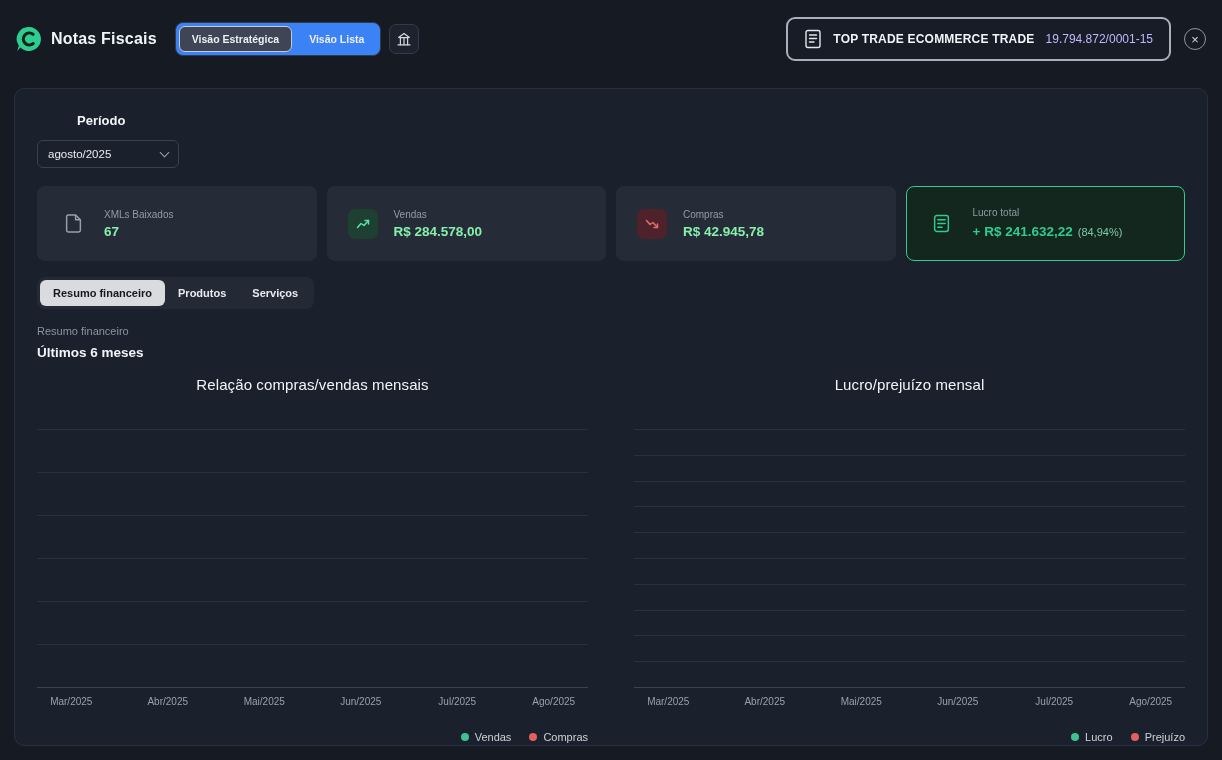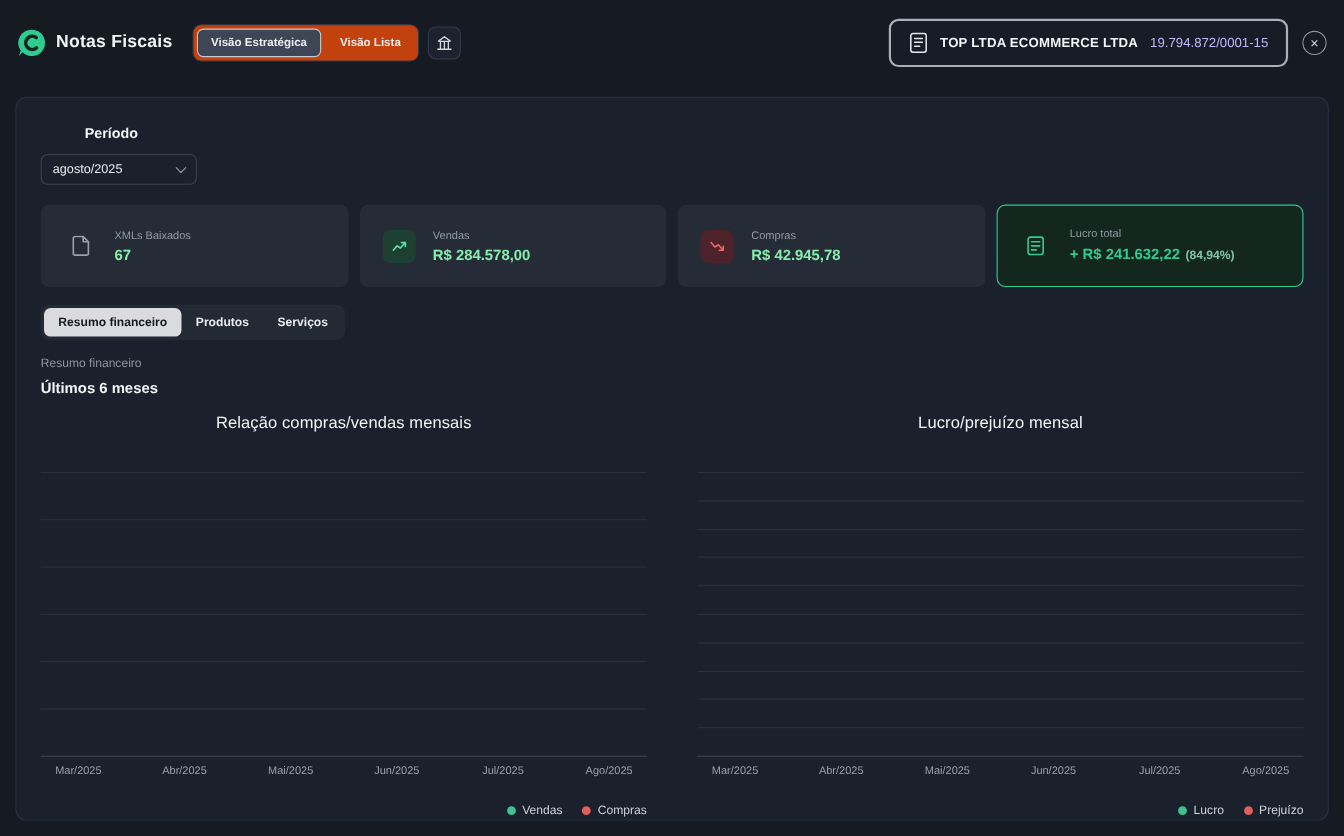--- a/index.html
+++ b/index.html
@@ -8,21 +8,21 @@
     background: #151a23; color: #f2f4f7;
     font-family: "Liberation Sans", sans-serif;
     -webkit-font-smoothing: antialiased;
   }
 
   
   .topbar { height: 78px; display: flex; align-items: center; padding: 0 16px; box-sizing: border-box; }
   .brand { display: flex; align-items: center; gap: 9px; }
   .app-title { font-size: 16px; font-weight: bold; letter-spacing: .2px; }
 
-  .view-toggle { margin-left: 18px; display: flex; align-items: center; background: #c2410c; border: 1px solid #333a47; border-radius: 8px; padding: 3px; gap: 4px; }
+  .view-toggle { margin-left: 18px; display: flex; align-items: center; background: #3b82f6; border: 1px solid #333a47; border-radius: 8px; padding: 3px; gap: 4px; }
   .toggle-btn { font-family: inherit; font-size: 10.5px; font-weight: bold; color: #eceff3; padding: 6px 12px; border-radius: 6px; background: transparent; border: 1px solid transparent; cursor: pointer; white-space: nowrap; }
   .toggle-btn.active { background: #3e4554; border-color: #c6cad2; }
 
   .cert-btn { margin-left: 8px; width: 30px; height: 30px; border-radius: 7px; background: #1d232e; border: 1px solid #333a47; display: flex; align-items: center; justify-content: center; cursor: pointer; }
 
   .company-card { margin-left: auto; display: flex; align-items: center; gap: 11px; border: 2px solid #aab0ba; border-radius: 9px; padding: 10px 16px; background: #171c26; cursor: pointer; }
   .company-name { font-size: 12px; font-weight: bold; white-space: nowrap; letter-spacing: .2px; }
   .company-cnpj { font-size: 12px; color: #c4b5fd; white-space: nowrap; }
 
   .close-btn { margin-left: 13px; width: 22px; height: 22px; border-radius: 50%; border: 1px solid #8e95a2; background: transparent; color: #d6dae0; font-size: 13px; line-height: 1; display: flex; align-items: center; justify-content: center; cursor: pointer; padding: 0; }
@@ -34,21 +34,21 @@
   .period-select { margin-top: 12px; width: 142px; height: 28px; border: 1px solid #3a4150; border-radius: 6px; display: flex; align-items: center; justify-content: space-between; padding: 0 10px; font-size: 11.5px; color: #e8ebef; cursor: pointer; background: #1b212c; box-sizing: border-box; }
   .chev { width: 6px; height: 6px; border-right: 1.5px solid #9aa0aa; border-bottom: 1.5px solid #9aa0aa; transform: rotate(45deg); margin-top: -3px; }
 
   
   .stats-row { margin-top: 18px; display: grid; grid-template-columns: repeat(4, 1fr); gap: 10px; }
   .stat-card { background: #262c37; border: 1.5px solid transparent; border-radius: 8px; padding: 0 20px; height: 75px; display: flex; align-items: center; gap: 16px; box-sizing: border-box; cursor: pointer; }
   .stat-card.highlight { background: #14271f; border-color: #2ecc8f; }
   .stat-label { font-size: 10px; color: #939aa7; margin-bottom: 4px; }
   .stat-value { font-size: 13.5px; font-weight: bold; color: #86efac; }
   .stat-card.highlight .stat-value { color: #2ecc8f; }
-  .stat-percent { font-size: 11px; font-weight: bold; color: #7fc7a8; margin-left: 5px; }
+  .stat-percent { font-size: 11px; font-weight: normal; color: #7fc7a8; margin-left: 5px; }
   .icon-box { width: 30px; height: 30px; border-radius: 7px; display: flex; align-items: center; justify-content: center; flex: none; }
   .icon-box.green { background: #1d4033; }
   .icon-box.red { background: #4e222b; }
   .icon-plain { width: 30px; display: flex; align-items: center; justify-content: center; flex: none; }
 
   
   .tabs-row { margin-top: 16px; display: inline-flex; background: #232935; border-radius: 8px; padding: 3px; }
   .tab { font-family: inherit; font-size: 11px; font-weight: bold; color: #e8ebef; padding: 7px 13px; cursor: pointer; background: transparent; border: none; border-radius: 6px; white-space: nowrap; }
   .tab.active { background: #d9dbde; color: #15181e; }
 
@@ -99,21 +99,21 @@
     </span>
   </button>
 
   <div class="company-card">
     <span style="display:flex;">
       <svg width="18" height="20" viewBox="0 0 18 20" fill="none" stroke="#e3e7ed" stroke-width="1.4" stroke-linecap="round">
         <rect x="2" y="1.5" width="14" height="17" rx="2"></rect>
         <path d="M5.5 6h7M5.5 9.5h7M5.5 13h4.5"></path>
       </svg>
     </span>
-    <span class="company-name">TOP LTDA ECOMMERCE LTDA</span>
+    <span class="company-name">TOP TRADE ECOMMERCE TRADE</span>
     <span class="company-cnpj">19.794.872/0001-15</span>
   </div>
 
   <button class="close-btn">
     <span>×</span>
   </button>
 </header>
 
 <main class="main-card">
 

